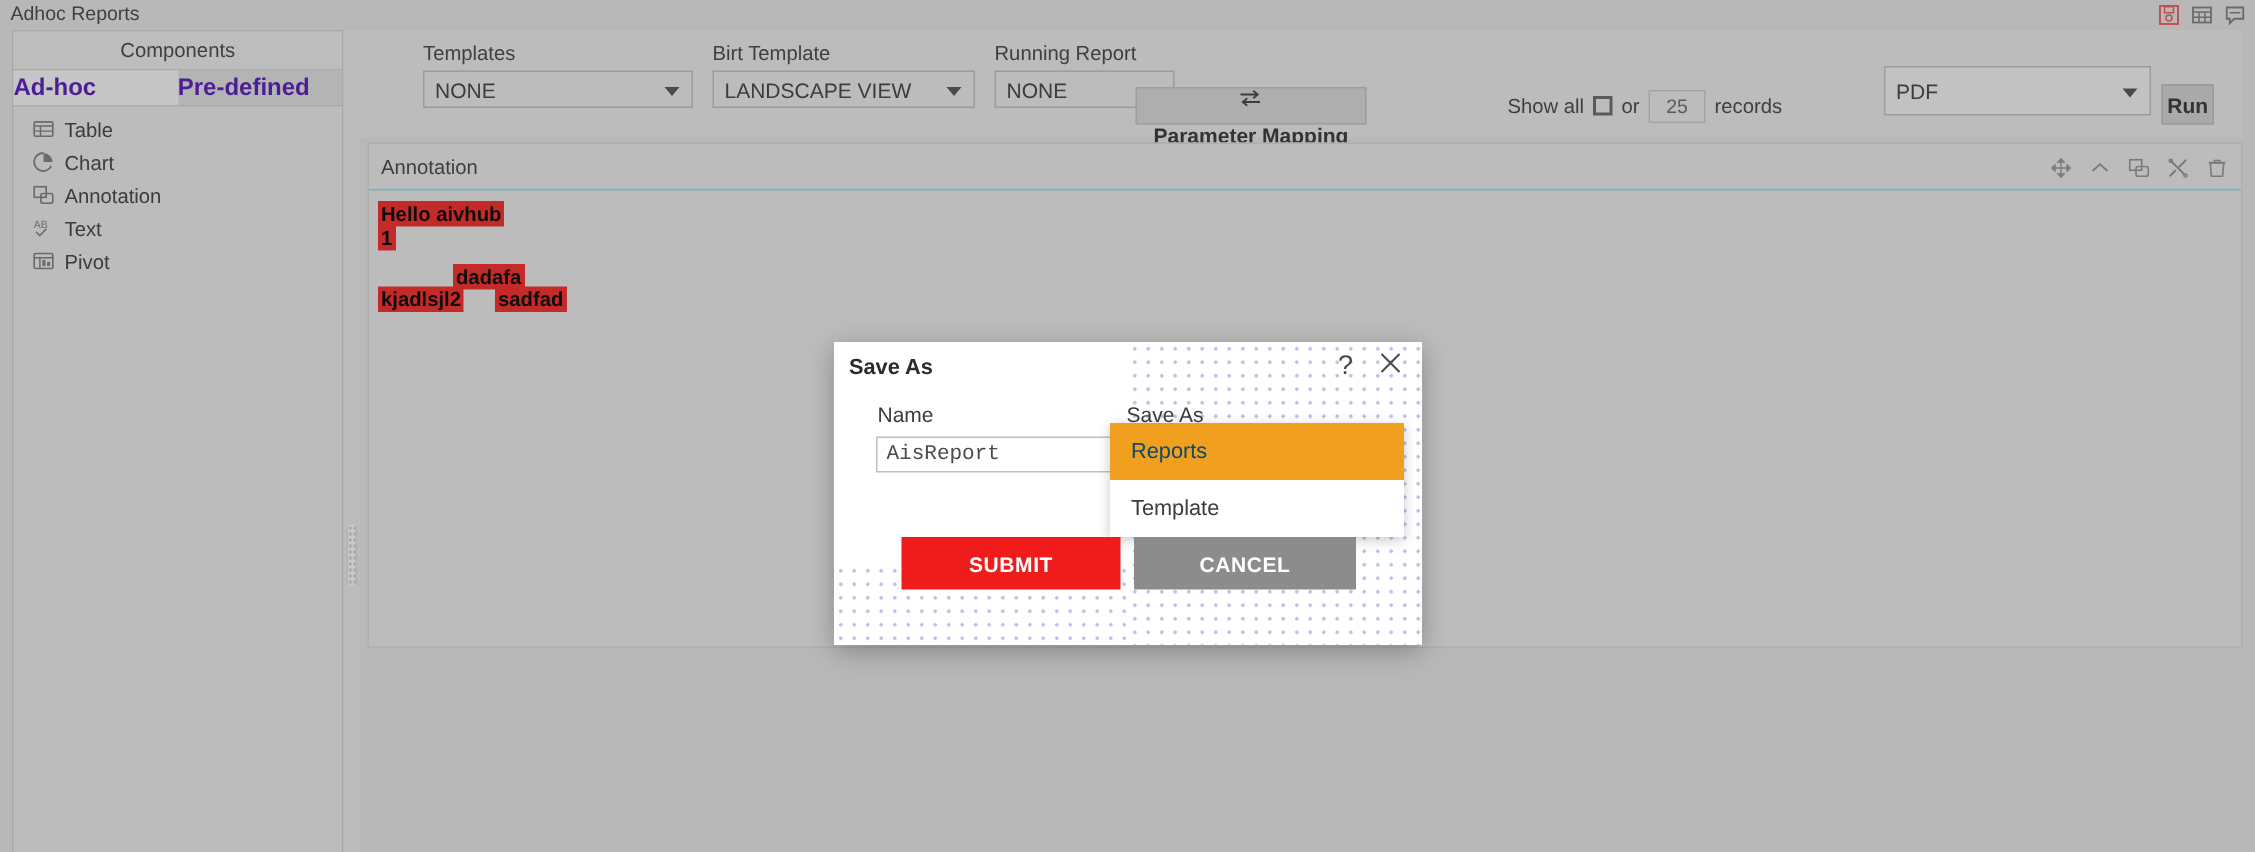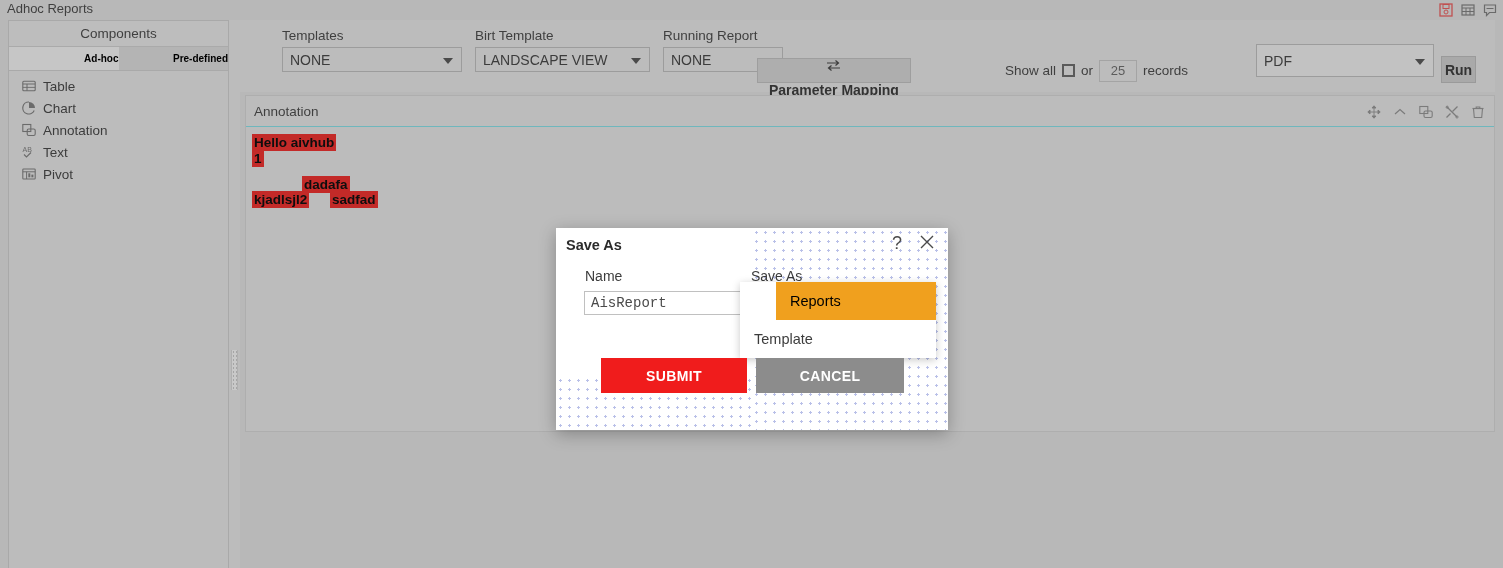--- a/index.html
+++ b/index.html
@@ -43,22 +43,22 @@
   }
   #components-header {
     height: 26px; line-height: 26px;
     text-align: center;
     font-size: 13.5px; color: #3f3f3f;
     background: #bdbdbd;
     border-bottom: 1px solid #aaaaaa;
   }
   #sidebar-tabs { display: flex; height: 24px; border-bottom: 1px solid #a9a9a9; }
   .sb-tab {
-    flex: 1; line-height: 24px; text-align: right;
-    font-size: 10px; font-weight: bold; color: #000000;
+    flex: 1; line-height: 24px; text-align: left;
+    font-size: 16px; font-weight: bold; color: #4c1d95;
     cursor: pointer;
   }
   .sb-tab.active { background: #c6c6c6; }
   .sb-tab.inactive { background: #b4b4b4; }
   #component-list { padding-top: 4px; }
   .comp-item {
     display: flex; align-items: center; gap: 7px;
     height: 22px; padding-left: 12px;
     font-size: 13.5px; color: #3c3c3c;
     cursor: pointer;
@@ -262,21 +262,21 @@
     width: 196px; height: 76px;
     background: #ffffff;
     box-shadow: 0 2px 8px rgba(0,0,0,0.22);
   }
   .dd-option {
     height: 38px; line-height: 38px;
     padding-left: 14px;
     font-size: 14.5px;
     cursor: pointer;
   }
-  .dd-option.selected { background: #f0a01e; color: #000000; margin-left: 36px; }
+  .dd-option.selected { background: #f0a01e; color: #0c4a6e; }
   .dd-option.normal { background: #ffffff; color: #3c3c3c; }
 
   #submit-btn {
     position: absolute; left: 45px; top: 130px;
     width: 146px; height: 35px;
     background: #f01c1c;
     display: flex; align-items: center; justify-content: center;
     color: #ffffff; font-size: 14px; font-weight: bold;
     letter-spacing: 0.4px;
     cursor: pointer; border: none;

